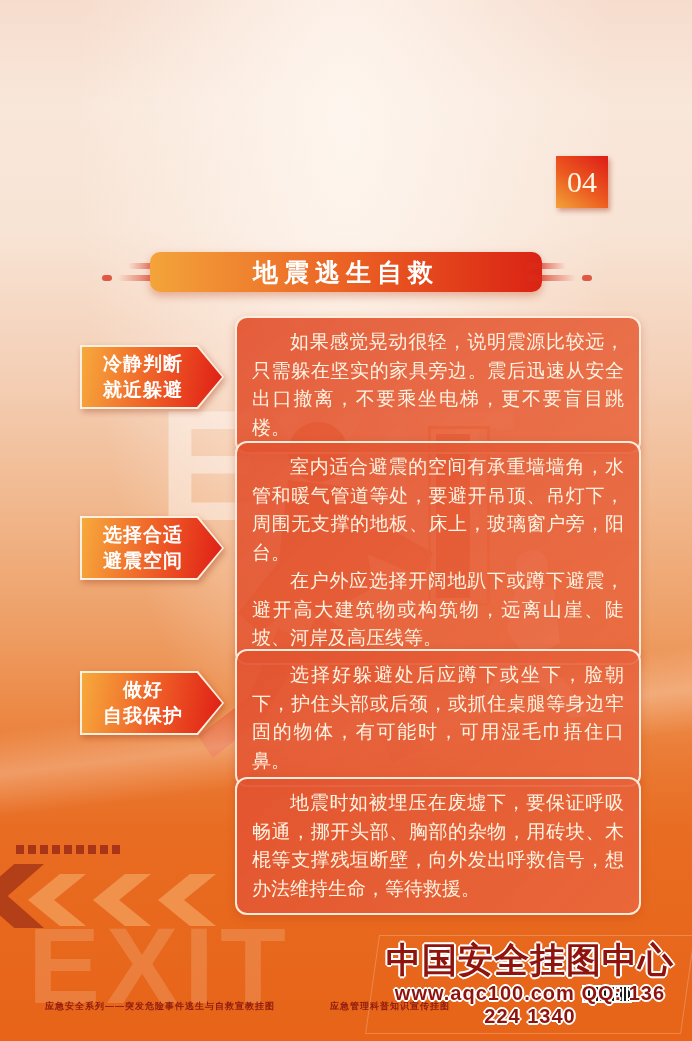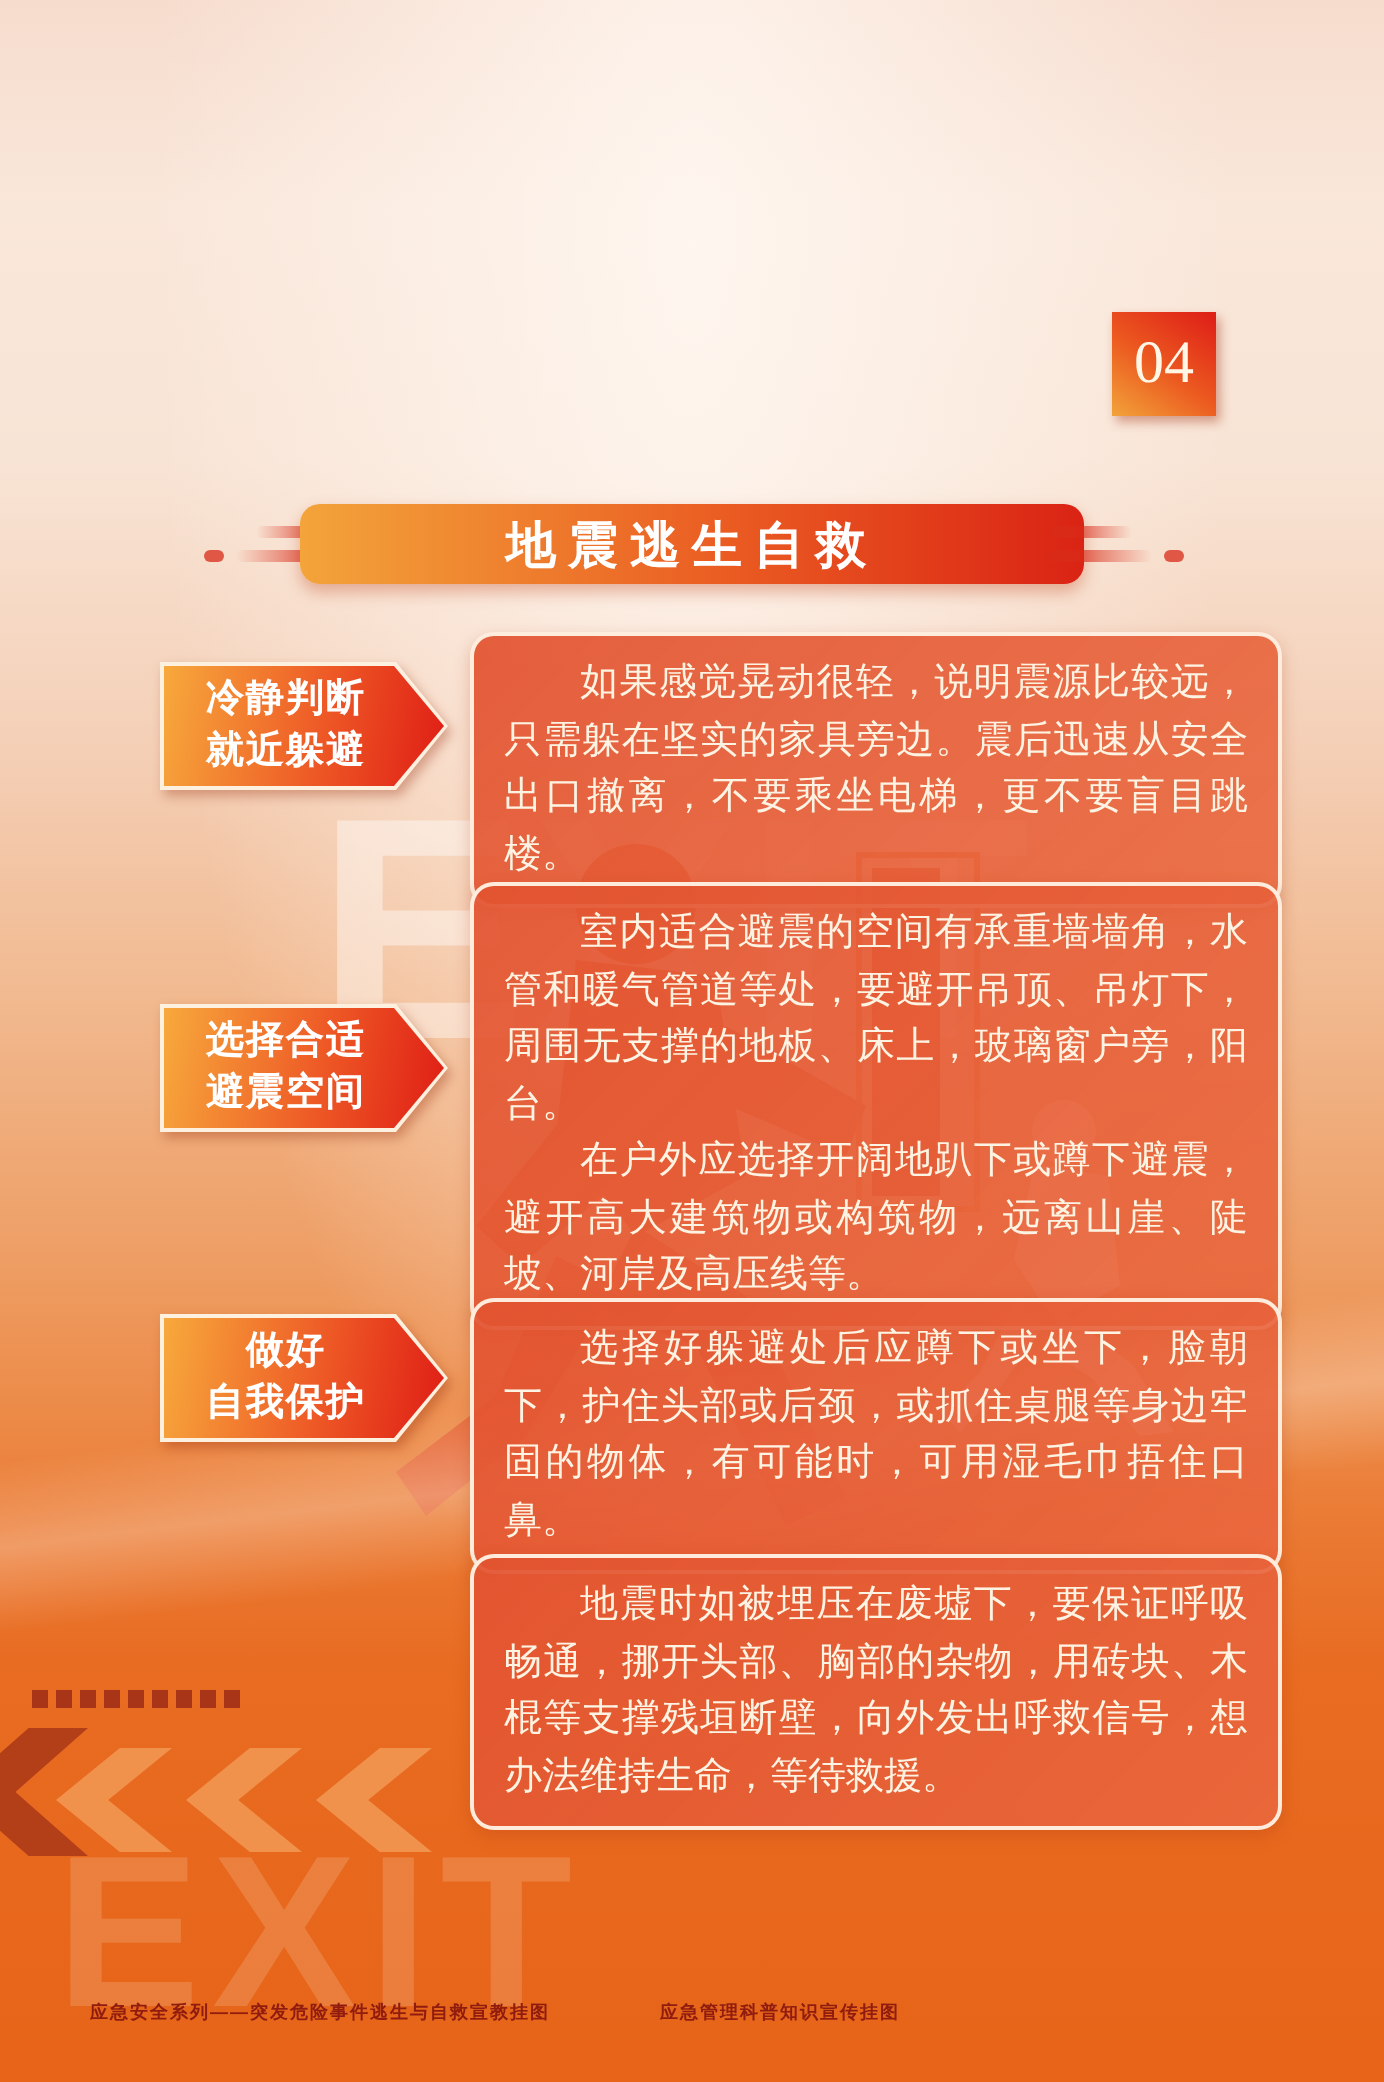--- a/index.html
+++ b/index.html
@@ -95,20 +95,21 @@
   .speed.right .b{ top:14px; left:2px; width:52px; background:linear-gradient(270deg, rgba(217,42,24,0), #d92a18); }
   .speed.right .c{ top:14px; left:60px; width:10px; background:rgba(217,42,24,.75); }
 
   
   .arrow{ position:absolute; left:80px; width:144px; height:64px; z-index:5;
           filter:drop-shadow(2px 3px 3px rgba(150,40,10,.35)); }
   .arrow .edge{
     width:100%; height:100%; padding:2px;
     clip-path:polygon(0 0, calc(100% - 26px) 0, 100% 50%, calc(100% - 26px) 100%, 0 100%);
     background:#fdf0de;
+    margin-top:14px;
   }
   .arrow .body{
     width:100%; height:100%;
     clip-path:polygon(0 0, calc(100% - 25px) 0, 100% 50%, calc(100% - 25px) 100%, 0 100%);
     background:linear-gradient(100deg,#f7a93c 0%, #ee5a26 55%, #df1d15 100%);
     display:flex; flex-direction:column; justify-content:center;
     padding:4px 28px 4px 10px; text-align:center;
     color:#fff; font-size:19px; font-weight:bold; letter-spacing:1px; line-height:1.35;
   }
   .arrow.a1{ top:331px; } .arrow.a2{ top:502px; } .arrow.a3{ top:657px; } .arrow.a4{ top:807px; }
@@ -246,14 +247,20 @@
     <p>选择好躲避处后应蹲下或坐下，脸朝下，护住头部或后颈，或抓住桌腿等身边牢固的物体，有可能时，可用湿毛巾捂住口鼻。</p>
   </div>
 
   <div class="textbox b4">
     <p>地震时如被埋压在废墟下，要保证呼吸畅通，挪开头部、胸部的杂物，用砖块、木棍等支撑残垣断壁，向外发出呼救信号，想办法维持生命，等待救援。</p>
   </div>
 
   <div class="footer-note left">应急安全系列——突发危险事件逃生与自救宣教挂图</div>
   <div class="footer-note right">应急管理科普知识宣传挂图</div>
 
+  <div class="logo">
+    <div class="wm"></div>
+    <div class="barcode"></div>
+    <div class="logo-title">中国安全挂图中心</div>
+    <div class="logo-contact">www.aqc100.com  QQ: 136 224 1340</div>
+  </div>
 
 </div>
 
 </body></html>

